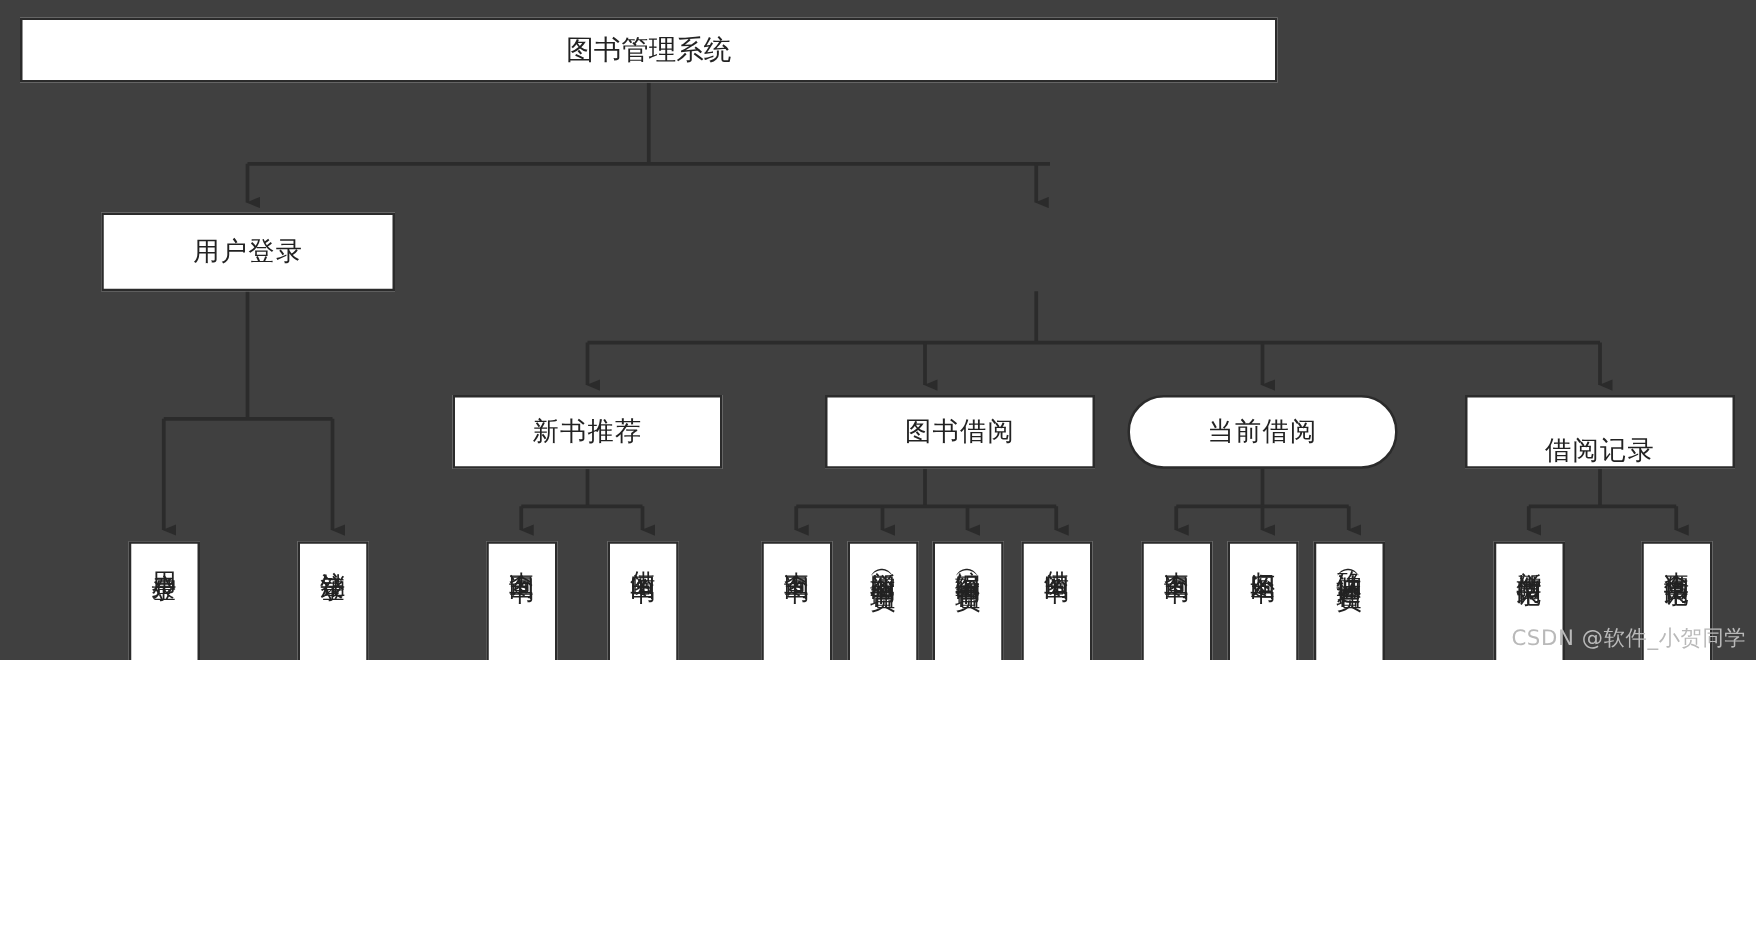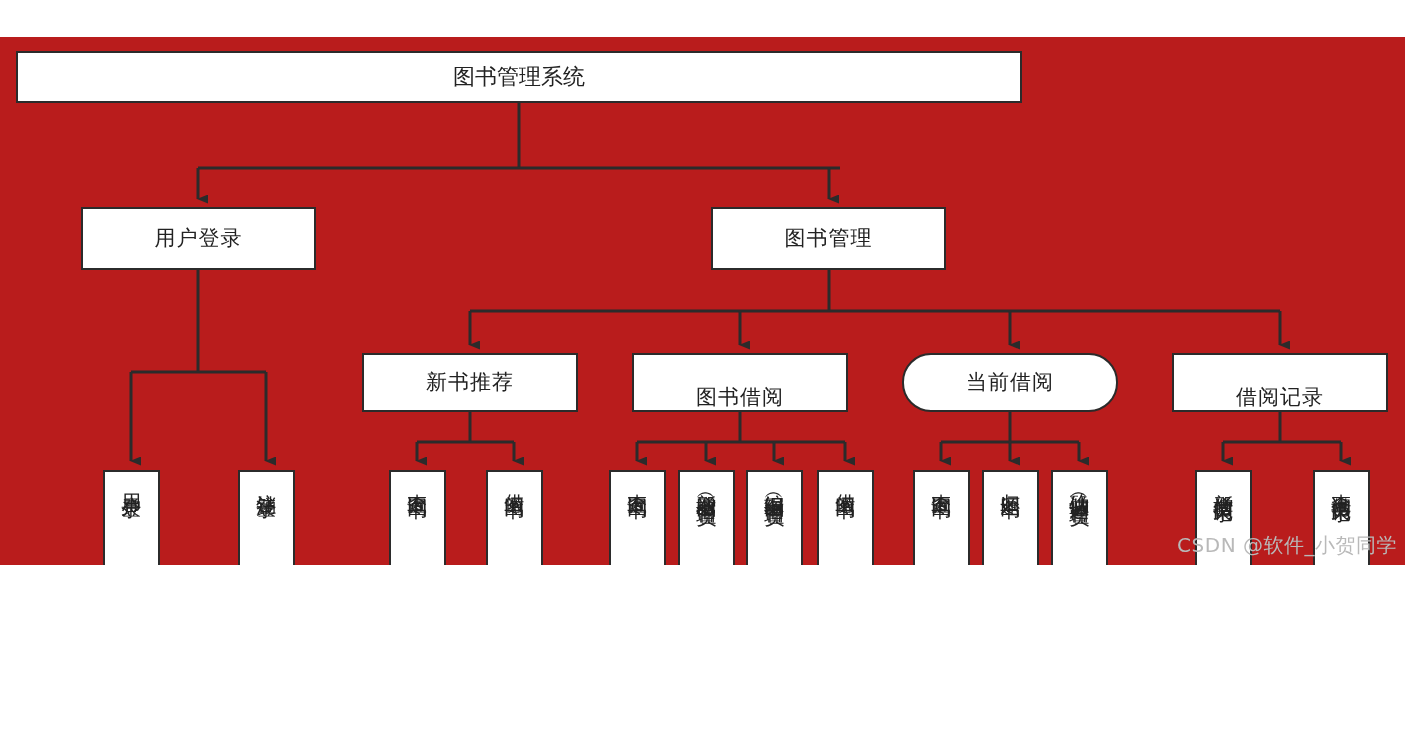--- a/index.html
+++ b/index.html
@@ -9,23 +9,22 @@
     background: #ffffff;
   }
   body {
     font-family: "DejaVu Sans", "Liberation Sans", sans-serif;
     -webkit-font-smoothing: antialiased;
   }
   #canvas {
     position: relative;
     width: 1405px;
     height: 528px;
-    background: #b91c1c;
+    background: #404040;
     overflow: hidden;
-    margin-top: 37px;
   }
   .node {
     position: absolute;
     box-sizing: border-box;
     border: 2px solid #2b2b2b;
     background: #ffffff;
     display: flex;
     align-items: center;
     justify-content: center;
     color: #222222;
@@ -57,21 +56,21 @@
     left: 0;
     top: 0;
     width: 1405px;
     height: 747px;
     pointer-events: none;
   }
   .watermark {
     position: absolute;
     right: 8px;
     bottom: 6px;
-    font-size: 20px;
+    font-size: 17px;
     color: #b9b9b9;
     letter-spacing: 0.5px;
     white-space: nowrap;
     user-select: none;
   }
 </style>
 </head>
 <body>
 
 <div id="canvas">
@@ -128,28 +127,25 @@
     </g>
   </svg>
 
   <div class="node root" style="left:16px; top:14px; width:1006px; height:52px;">
     <span>图书管理系统</span>
   </div>
 
   <div class="node h" style="left:81px; top:170px; width:235px; height:63px;">
     <span>用户登录</span>
   </div>
-  <div class="node h" style="left:711px; top:170px; width:235px; height:63px;">
-    <span>图书管理</span>
-  </div>
 
   <div class="node h" style="left:362px; top:316px; width:216px; height:59px;">
     <span>新书推荐</span>
   </div>
-  <div class="node h" style="left:632px; top:316px; width:216px; height:59px;align-items:flex-end;">
+  <div class="node h" style="left:660px; top:316px; width:216px; height:59px;">
     <span>图书借阅</span>
   </div>
   <div class="node h" style="left:902px; top:316px; width:216px; height:59px;border-radius:29px;">
     <span>当前借阅</span>
   </div>
   <div class="node h" style="left:1172px; top:316px; width:216px; height:59px;align-items:flex-end;">
     <span>借阅记录</span>
   </div>
 
   <div class="node leaf" style="left:103px; top:433px; width:57px; height:297px;">

